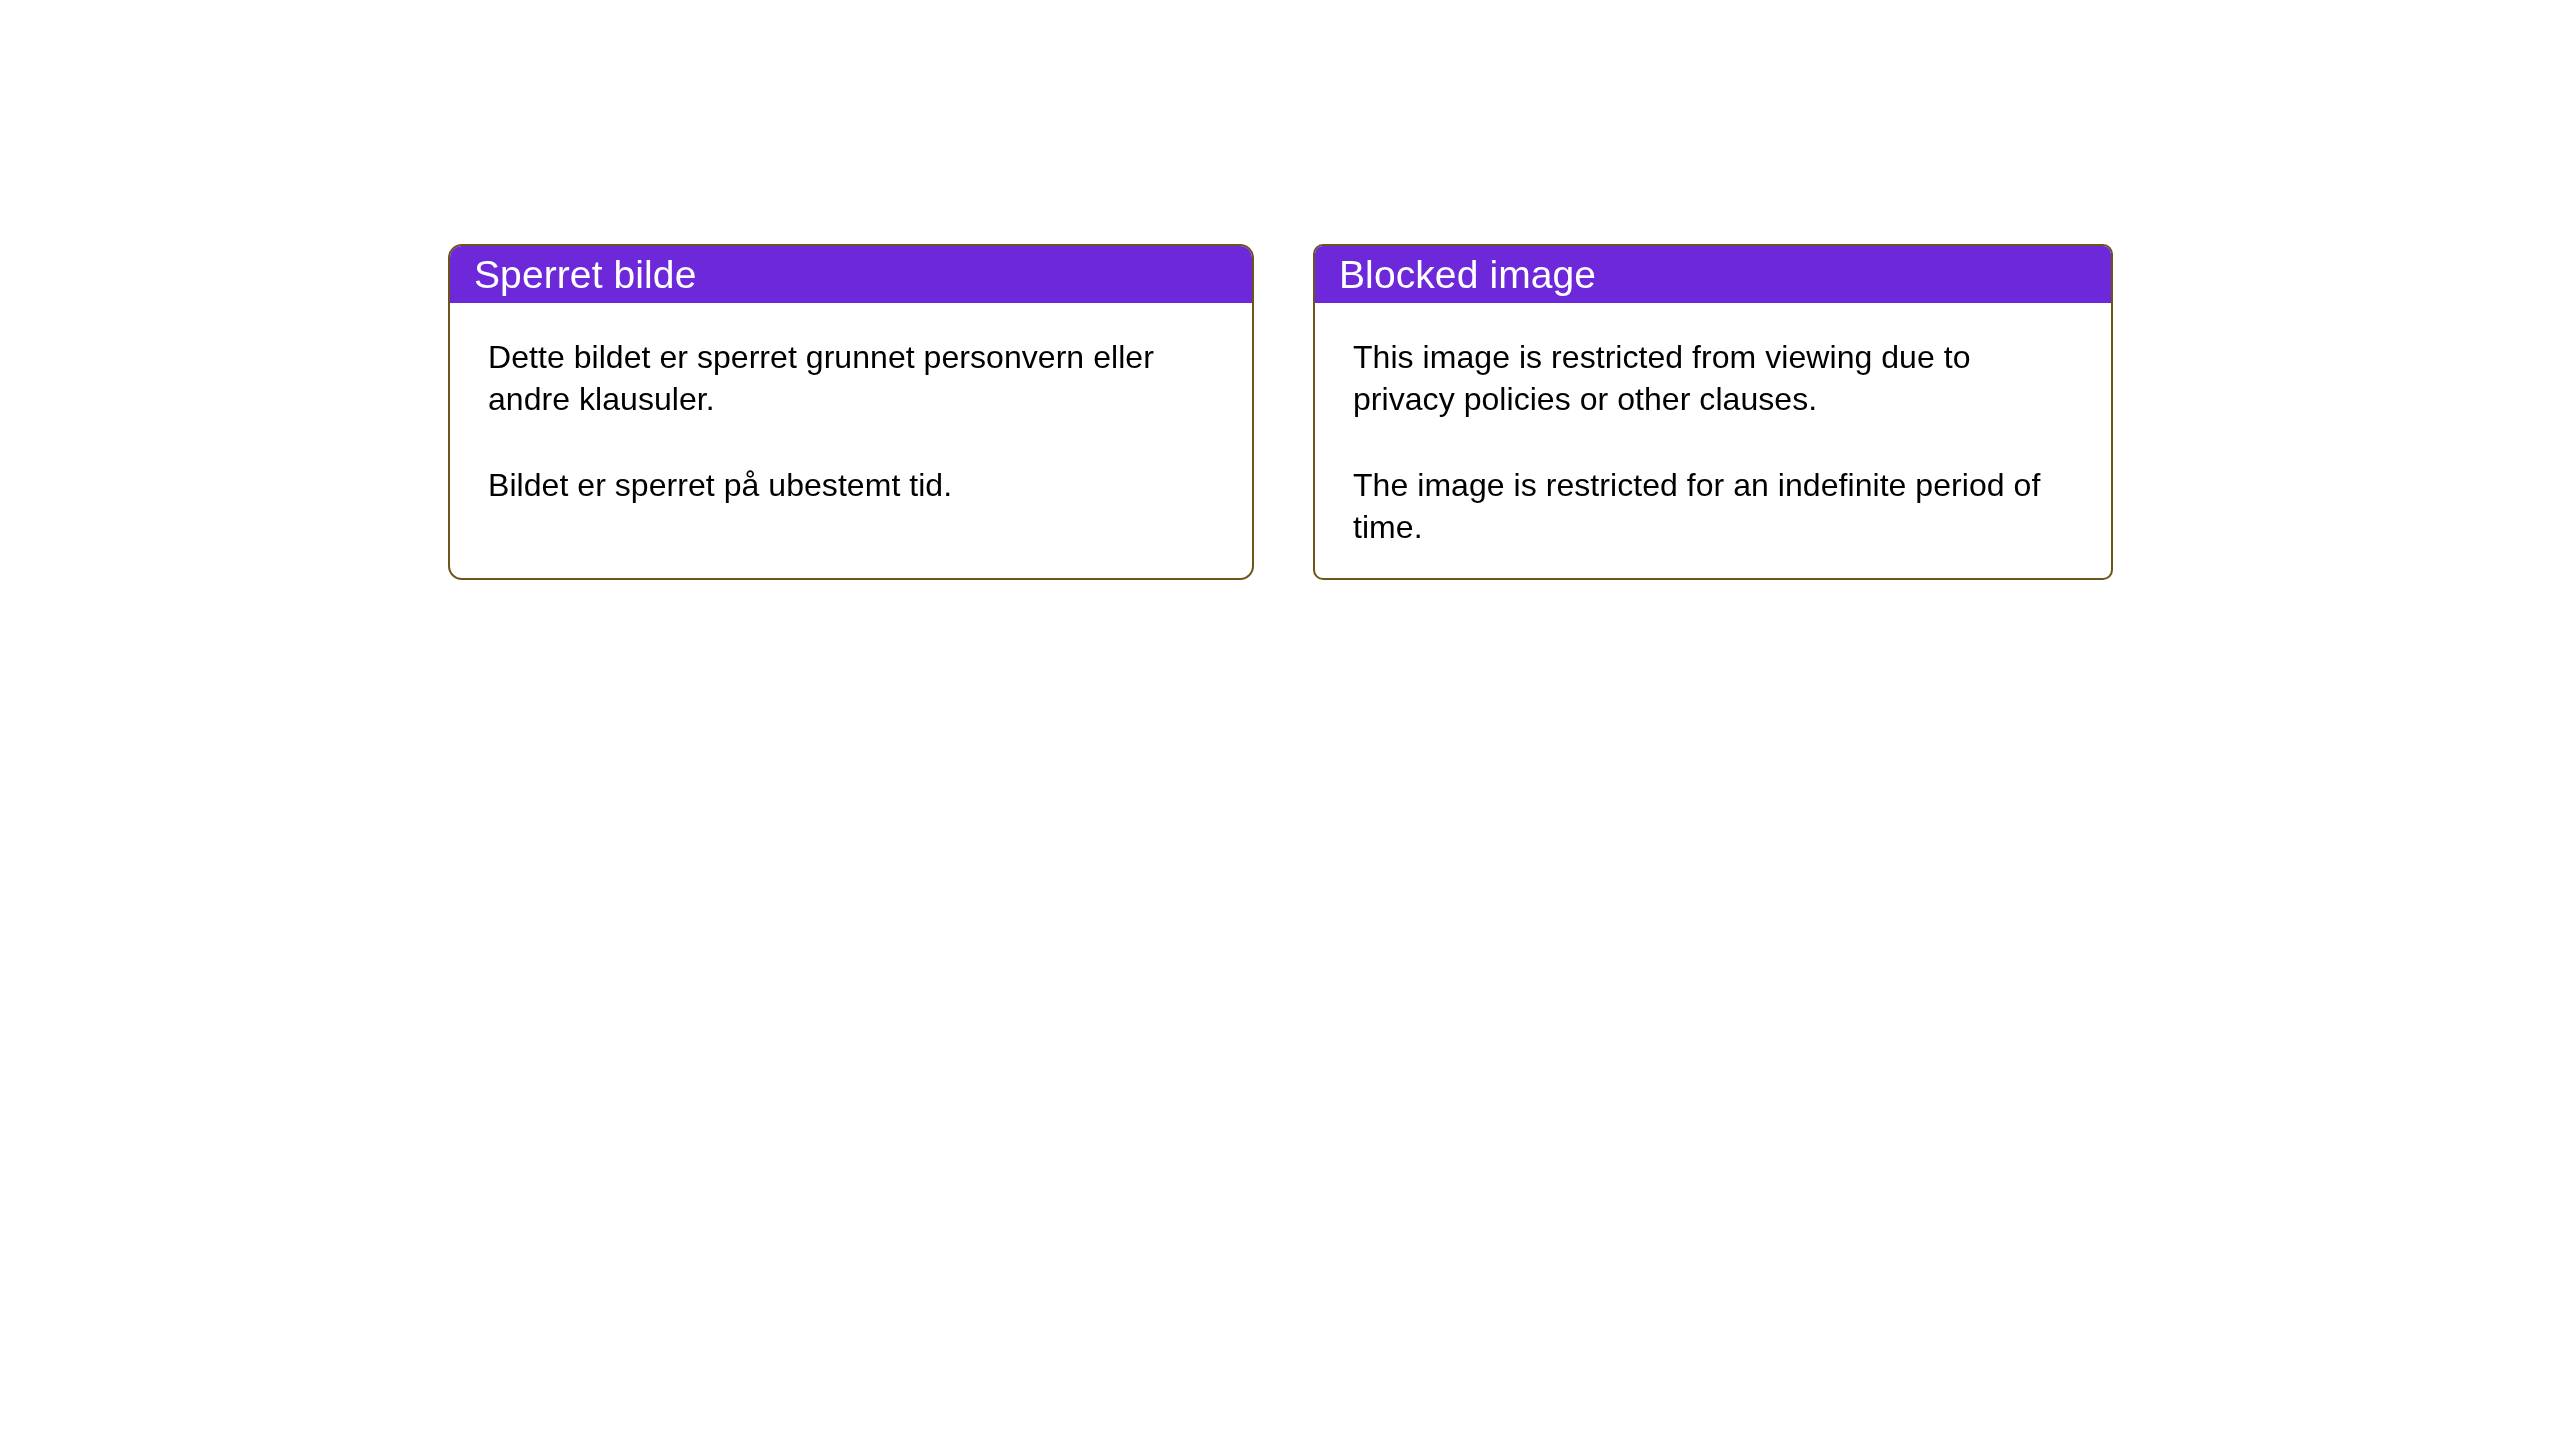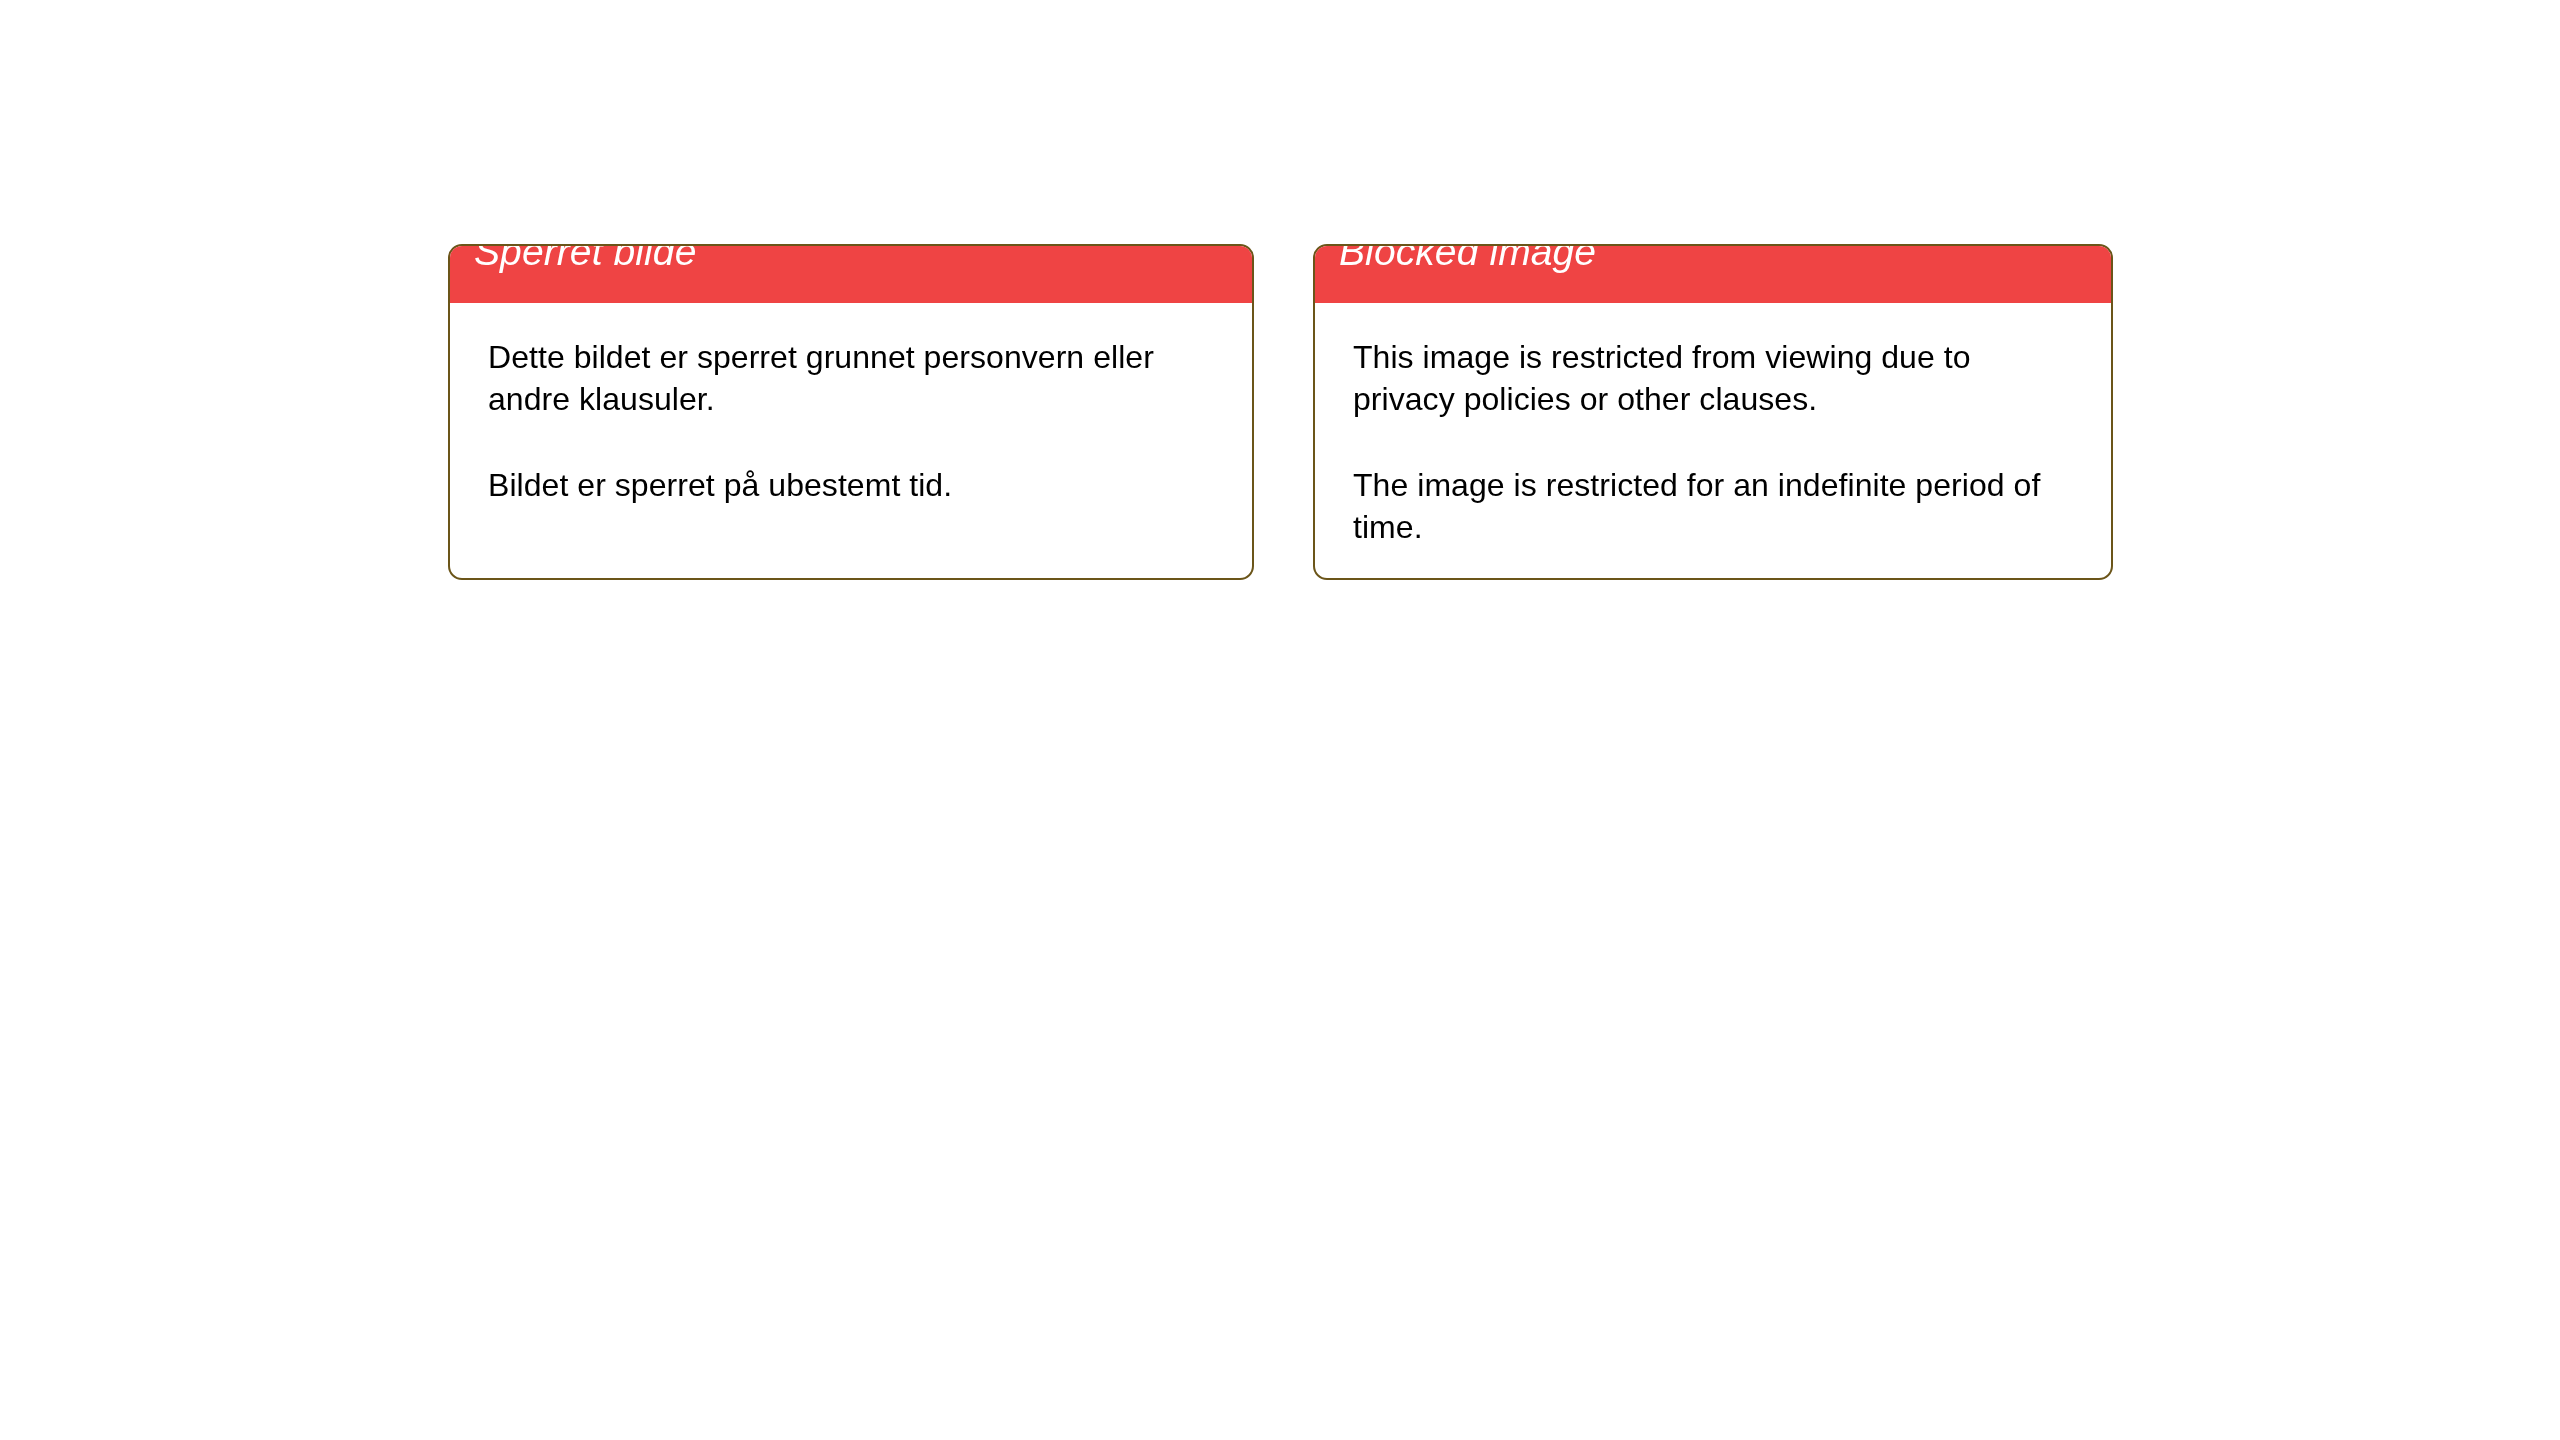--- a/index.html
+++ b/index.html
@@ -36,30 +36,30 @@
   .notice-card.card-no {
     left: 448px;
     width: 806px;
     height: 336px;
   }
 
   .notice-card.card-en {
     left: 1313px;
     width: 800px;
     height: 336px;
+    border-radius: 10px;
   }
 
   .card-header {
     height: 57px;
-    background: #ef4444;
+    background: #6d28d9;
     display: flex;
-    align-items: flex-end;
+    align-items: center;
     padding: 0 0 0 24px;
     box-sizing: border-box;
-    font-style: italic;
   }
 
   .card-title {
     color: #ffffff;
     font-size: 39px;
     font-weight: 400;
     line-height: 1;
     letter-spacing: 0.1px;
     white-space: nowrap;
   }

